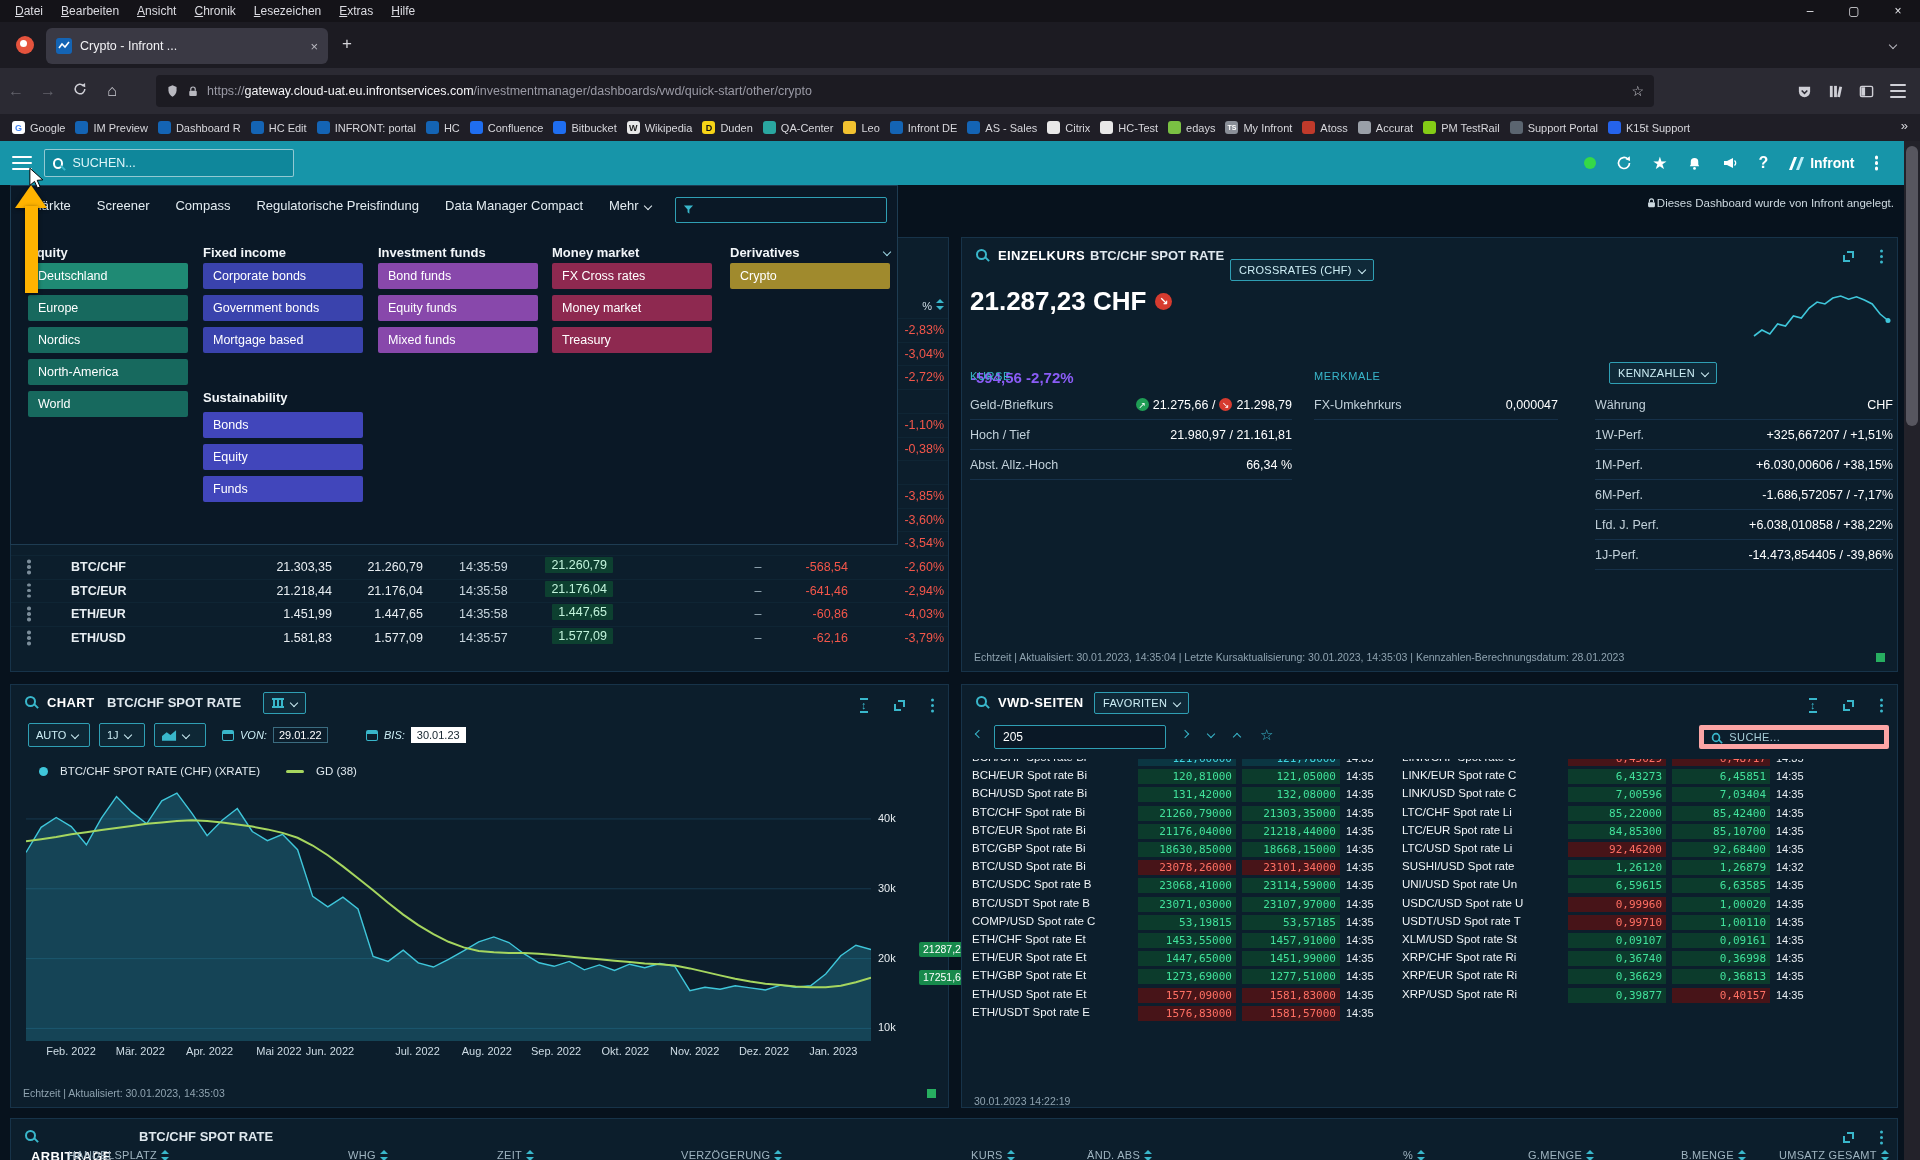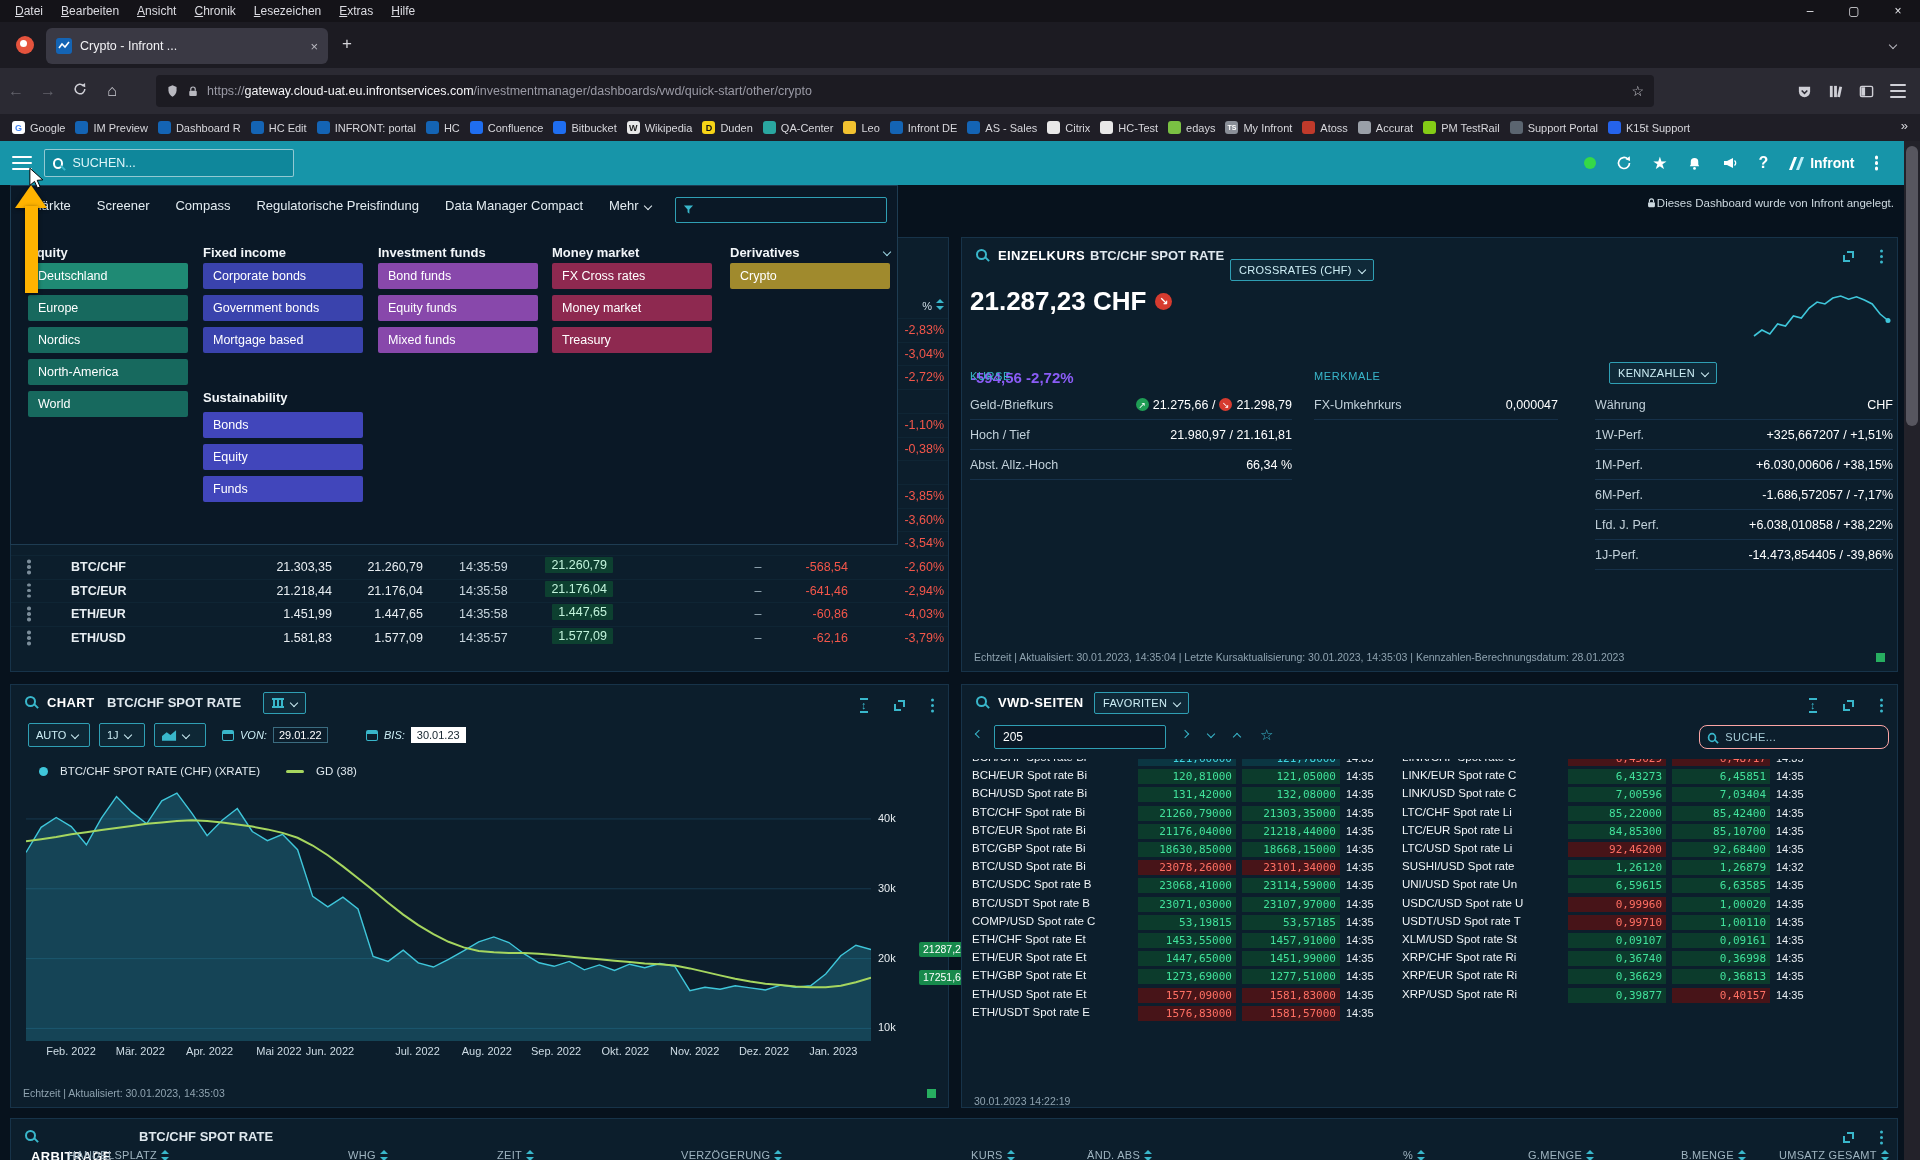--- a/index.html
+++ b/index.html
@@ -133,21 +133,21 @@
   .xlab{position:absolute;top:0;transform:translateX(-50%);font-size:11px;color:#cfdde6;white-space:nowrap;}
   .bank{display:inline-block;width:12px;height:10px;border-bottom:2px solid #39b7cb;position:relative;}
   .bank:before{content:"";position:absolute;left:1px;top:2px;width:2px;height:6px;background:#39b7cb;box-shadow:4px 0 0 #39b7cb,8px 0 0 #39b7cb;}
   .bank:after{content:"";position:absolute;left:0;top:0;width:12px;height:1.8px;background:#39b7cb;}
 
   
   #vwd-panel{left:961px;top:543px;width:937px;height:424px;}
   #vwd-toolbar{position:absolute;left:0;top:38px;height:30px;width:100%;color:#39b7cb;}
   #vwd-page{position:absolute;left:32px;top:2px;width:172px;height:24px;background:#0a1826;border:1px solid #2f9fb4;border-radius:2px;color:#fff;font-size:12px;padding:0 8px;font-family:inherit;outline:none;}
   .vwd-nav{position:absolute;top:8px;}
-  #vwd-search{position:absolute;right:8px;top:2px;width:190px;height:24px;border:1px solid #fca5a5;border-radius:8px;display:flex;align-items:center;padding:0 7px;gap:6px;}
+  #vwd-search{position:absolute;right:8px;top:2px;width:190px;height:24px;border:5px solid #fca5a5;border-radius:2px;display:flex;align-items:center;padding:0 7px;gap:6px;}
   #vwd-search input{background:transparent;border:none;outline:none;color:#dff3f8;font-size:11px;width:100%;font-family:inherit;letter-spacing:.4px;}
   #vwd-search input::placeholder{color:#a8cdd8;}
   .vwd-grp{position:absolute;top:74px;width:430px;height:276px;overflow:hidden;}
   #vwd-left{left:4px;} #vwd-right{left:434px;}
   .v-row{position:absolute;left:0;width:100%;height:18px;}
   .v-cell{position:absolute;top:1px;font-size:11.5px;white-space:nowrap;}
   .v-name{left:6px;width:164px;overflow:hidden;color:#f0f4f7;}
   .v-box{position:absolute;top:1px;width:98px;height:15px;font-family:"DejaVu Sans Mono",monospace;font-size:11px;text-align:right;padding:0 4px;line-height:15px;}
   .v-box.b1{left:172px;} .v-box.b2{left:276px;}
   .v-box.green{background:#0c3b2c;color:#41e19b;}

